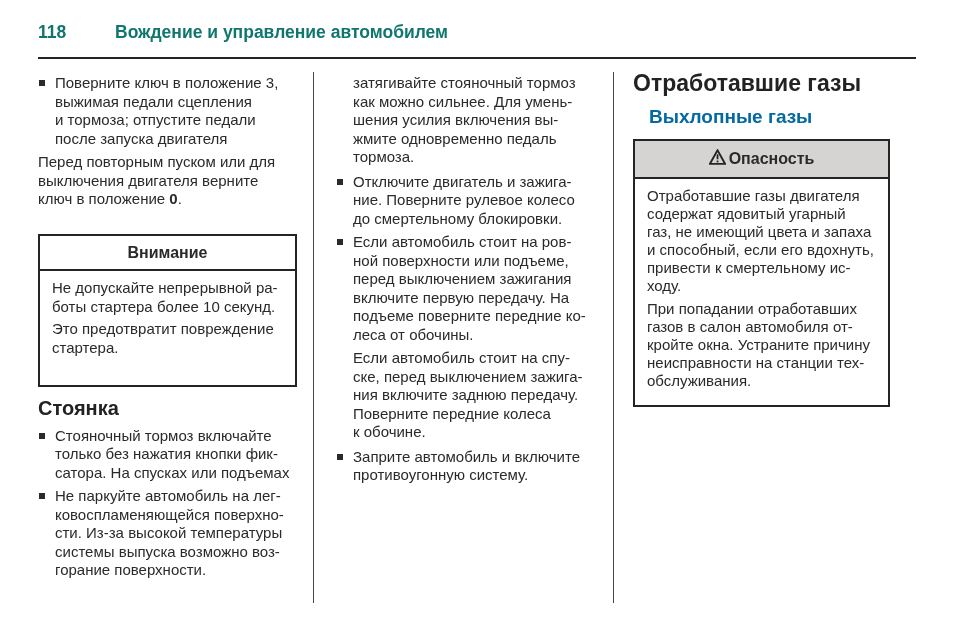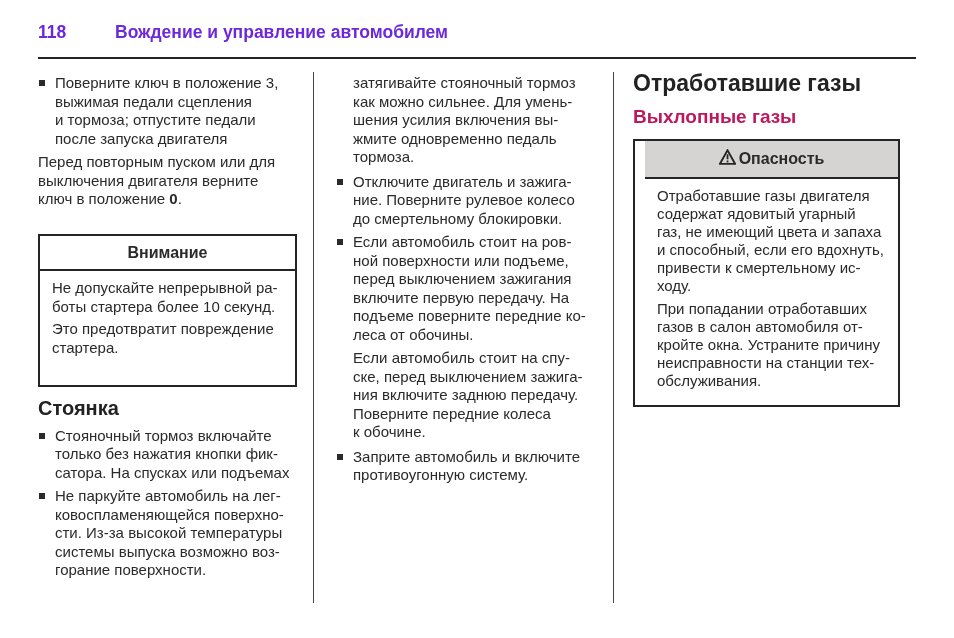--- a/index.html
+++ b/index.html
@@ -8,21 +8,21 @@
     width: 954px; height: 638px;
     overflow: hidden;
     font-family: "Liberation Sans", sans-serif;
     color: #2a2a2a;
   }
   .page { position: relative; width: 954px; height: 638px; background: #ffffff; }
 
   
   .header { position: absolute; top: 22px; left: 38px; right: 38px;
             display: flex; align-items: baseline;
-            font-size: 17.5px; font-weight: bold; color: #6d28d9; }
+            font-size: 17.5px; font-weight: bold; color: #0f766e; }
   .page-num { width: 77px; flex: 0 0 auto; }
   .header-rule { position: absolute; top: 57px; left: 38px; width: 878px; height: 2px; background: #242424; }
 
   
   .divider { position: absolute; top: 72px; height: 531px; width: 1px; background: #454545; }
   .d1 { left: 313px; }
   .d2 { left: 613px; }
 
   
   .col { position: absolute; top: 74px; font-size: 15px; line-height: 18.5px; }
@@ -41,24 +41,24 @@
   
   .cbox { width: 255px; border: 2px solid #242424; margin-top: 25px; background: #fff; }
   .cbox-title { text-align: center; font-weight: bold; font-size: 16px;
                 padding: 8px 0 7px; border-bottom: 2px solid #242424; }
   .cbox-body { padding: 8px 12px 28px; line-height: 18.5px; }
   .cbox-body .para { margin: 0 0 4px 0; }
 
   
   .h-parking { font-size: 20px; font-weight: bold; margin: 12px 0 9px; color: #222; }
   .h-exhaust { font-size: 23px; font-weight: bold; margin: 0 0 0; color: #222; }
-  .h-exhaust-sub { font-size: 19px; font-weight: bold; margin: 15px 0 0; color: #be185d; }
+  .h-exhaust-sub { font-size: 19px; font-weight: bold; margin: 15px 16px 0; color: #0369a1; }
 
   
-  .dbox { width: 253px; border: 2px solid #242424; margin-top: 13px; background: #fff; padding-left: 10px; }
+  .dbox { width: 253px; border: 2px solid #242424; margin-top: 13px; background: #fff; }
   .dbox-title { text-align: center; font-weight: bold; font-size: 16px;
                 background: #d5d4d2; padding: 8px 0 7px; border-bottom: 2px solid #242424;
                 display: flex; align-items: center; justify-content: center; gap: 3px; }
   .dbox-body { padding: 8px 12px 10px; line-height: 18px; }
   .dbox-body .para { margin: 0 0 5px 0; }
   .tri-icon { display: inline-block; vertical-align: -2px; }
 </style>
 </head>
 <body>
 

